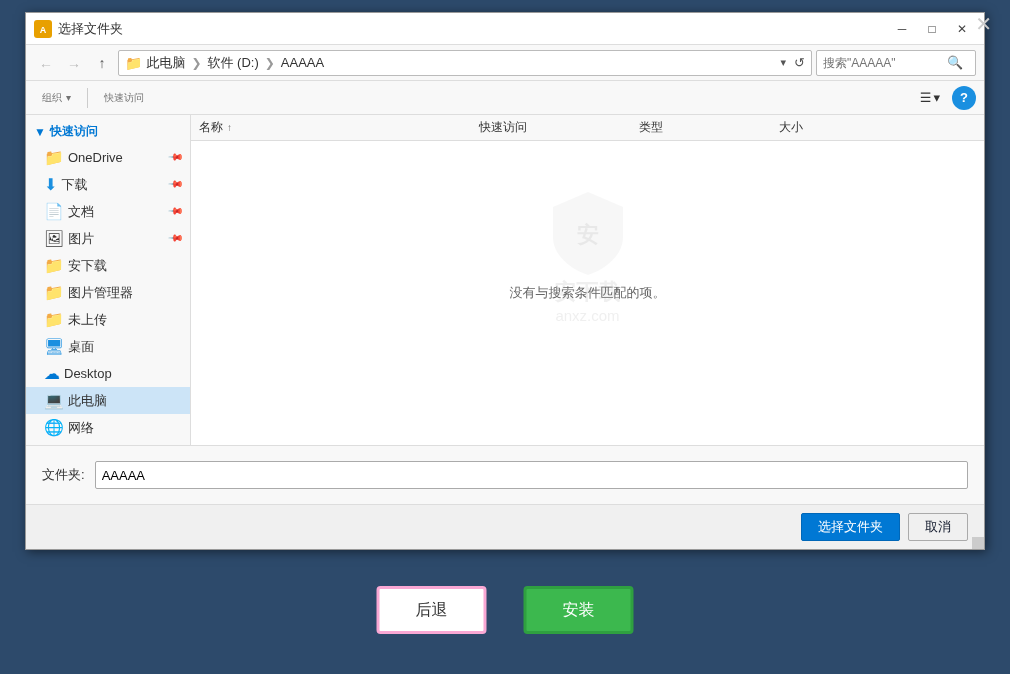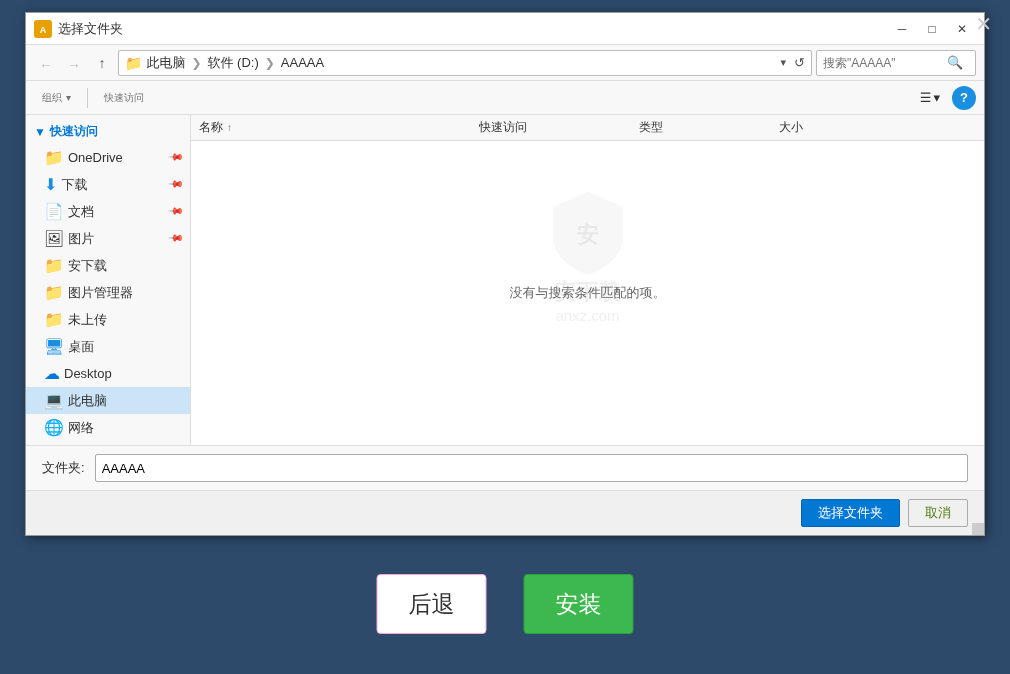--- a/index.html
+++ b/index.html
@@ -300,21 +300,21 @@
       align-items: center;
       justify-content: center;
       pointer-events: none;
       opacity: 0.12;
     }
 
     
     .bottom-bar {
       border-top: 1px solid #ddd;
       background: #f8f8f8;
-      padding: 8px 16px;
+      padding: 15px 16px;
       display: flex;
       align-items: center;
       gap: 10px;
     }
     .folder-label {
       font-size: 13px;
       color: #333;
       white-space: nowrap;
     }
     .folder-input {
@@ -338,44 +338,44 @@
       gap: 8px;
     }
     .action-btn {
       height: 28px;
       padding: 0 16px;
       font-size: 13px;
       border: 1px solid #aaa;
       background: #f0f0f0;
       border-radius: 2px;
       cursor: pointer;
-      color: #4d7c0f;
+      color: #0f172a;
     }
     .action-btn.primary {
       background: #0078d4;
       color: white;
       border-color: #0067b8;
     }
 
     
     .installer-bar {
       position: absolute;
       bottom: 40px;
       left: 50%;
       transform: translateX(-50%);
       display: flex;
       gap: 20px;
     }
     .install-btn {
       width: 110px;
-      height: 60px;
+      height: 48px;
       border-radius: 4px;
-      font-size: 23px;
-      cursor: pointer;
-      border: 1px solid #f9a8d4;
+      font-size: 16px;
+      cursor: pointer;
+      border: 3px solid #f9a8d4;
       display: flex;
       align-items: center;
       justify-content: center;
       font-family: 'Microsoft YaHei', Arial, sans-serif;
     }
     .install-btn.back {
       background: white;
       color: #333;
     }
     .install-btn.install {

